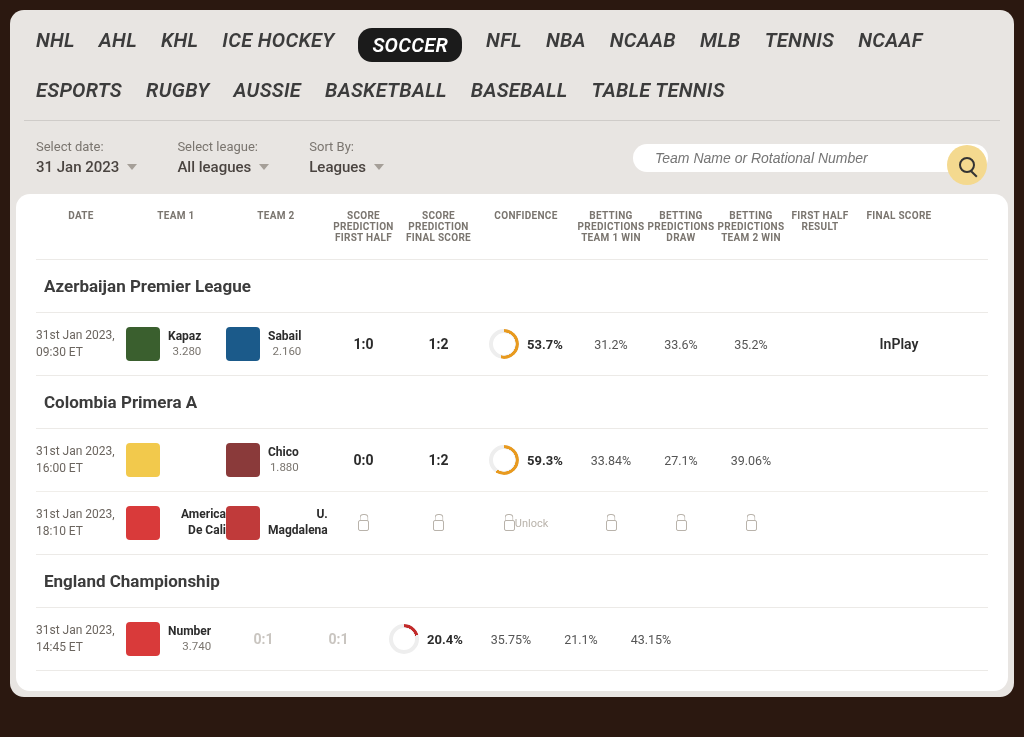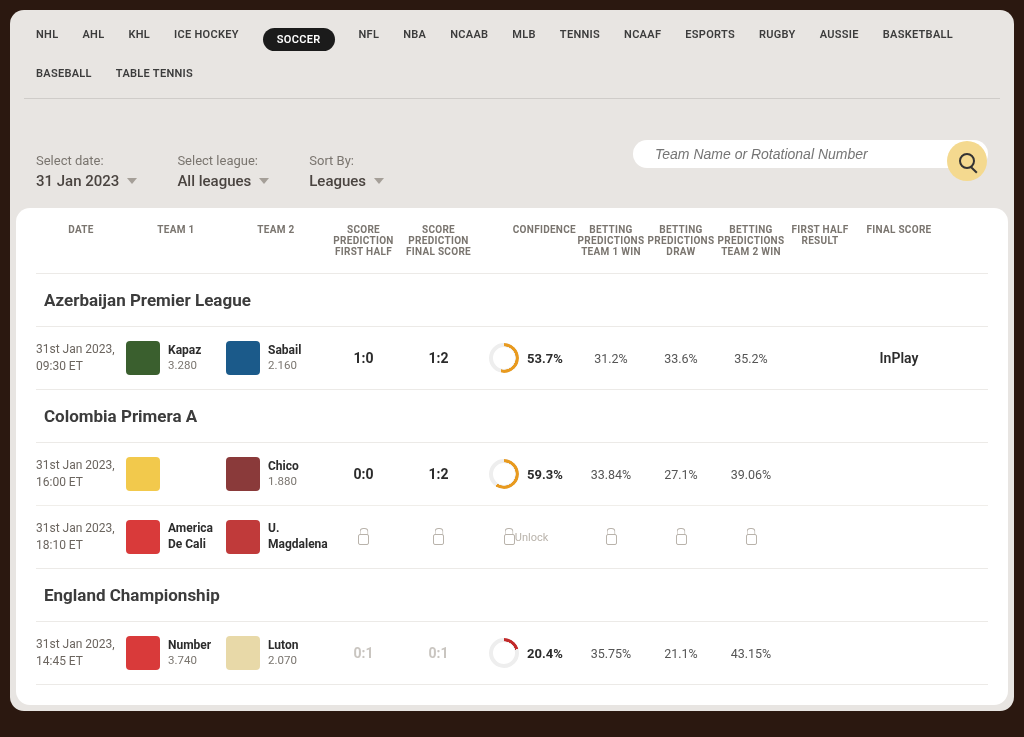--- a/index.html
+++ b/index.html
@@ -1,48 +1,48 @@
 <!DOCTYPE html>
 <html><head>
 <meta charset="utf-8">
 <style>
   * { box-sizing: border-box; margin: 0; padding: 0; }
   body { font-family: -apple-system, BlinkMacSystemFont, "Segoe UI", Roboto, sans-serif; background: #2b1810; padding: 10px; }
   .panel { background: #e8e5e2; border-radius: 14px; overflow: hidden; max-width: 1005px; margin: 0 auto; }
   .tabs { display: flex; flex-wrap: wrap; gap: 16px 24px; padding: 18px 26px; }
-  .tab { font-size: 11px; font-weight: 600; color: #3c3c3c; cursor: pointer; letter-spacing: 0.3px; }
+  .tab { font-size: 20px; font-weight: 600; color: #3c3c3c; cursor: pointer; letter-spacing: 0.3px; font-style: italic; }
   .tab.active { background: #1b1b1b; color: #fff; padding: 5px 14px; border-radius: 14px; }
   .divider { border-top: 1px solid #cfccc9; margin: 0 14px; }
   .filters { display: flex; align-items: center; gap: 40px; padding: 18px 26px; }
-  .filter { display: flex; flex-direction: column; gap: 4px; margin-top: 36px; }
+  .filter { display: flex; flex-direction: column; gap: 4px; }
   .filter-label { font-size: 13px; color: #7a756f; }
   .filter-value { font-size: 15px; color: #4a4440; font-weight: 500; display: flex; align-items: center; gap: 8px; cursor: pointer; }
   .chevron { width: 0; height: 0; border-left: 5px solid transparent; border-right: 5px solid transparent; border-top: 6px solid #a59f98; }
   .search-wrap { margin-left: auto; position: relative; }
   .search-input { width: 355px; height: 28px; border-radius: 21px; border: none; padding: 0 56px 0 22px; font-size: 14px; font-style: italic; color: #9c9690; outline: none; background: #fff; }
   .search-btn { position: absolute; right: 1px; top: 1px; width: 40px; height: 40px; border-radius: 50%; background: #f4d98f; border: none; cursor: pointer; display: flex; align-items: center; justify-content: center; }
   .mag { width: 16px; height: 16px; border: 2px solid #333; border-radius: 50%; position: relative; }
   .mag::after { content: ""; position: absolute; width: 2px; height: 8px; background: #333; bottom: -7px; right: -2px; transform: rotate(-45deg); }
   .content { background: #fff; border-radius: 14px; margin: 0 6px 6px; padding: 0 20px 20px; }
   .headers { display: flex; padding: 16px 0; font-size: 10px; font-weight: 700; color: #7a756f; letter-spacing: 0.3px; text-align: center; }
   .col-date { width: 90px; }
   .col-team { width: 100px; }
   .col-score { width: 75px; }
-  .col-conf { width: 100px; text-align: right; }
+  .col-conf { width: 100px; }
   .col-bet { width: 70px; }
   .col-fh { width: 68px; }
   .col-fs { width: 90px; }
   .hr { border-top: 1px solid #eceae7; }
   .league { font-size: 17px; font-weight: 700; color: #3c3c3c; padding: 16px 8px; }
   .row { display: flex; align-items: center; padding: 14px 0; font-size: 13px; }
   .row + .row { border-top: 1px solid #f0eeea; }
   .date { width: 90px; font-size: 12px; color: #6b655f; line-height: 1.4; padding-right: 8px; }
   .team-block { width: 100px; display: flex; align-items: center; gap: 8px; }
   .logo { width: 34px; height: 34px; border-radius: 4px; flex-shrink: 0; display: flex; align-items: center; justify-content: center; font-size: 9px; font-weight: 700; color: #fff; }
-  .team-info { line-height: 1.3; }
+  .team-info { line-height: 1.3; text-align: right; }
   .team-name { font-size: 12px; font-weight: 700; color: #2c2c2c; }
   .team-odds { font-size: 11.5px; color: #7a756f; }
   .score { width: 75px; text-align: center; font-size: 14px; font-weight: 700; color: #2c2c2c; }
   .score.dim { color: #c9c5c0; }
   .conf { width: 100px; display: flex; align-items: center; justify-content: center; gap: 8px; }
   .ring-wrap { width: 30px; height: 30px; position: relative; }
   .ring-bg { width: 30px; height: 30px; border-radius: 50%; border: 4px solid #eee; position: absolute; }
   .ring-fg { width: 30px; height: 30px; border-radius: 50%; position: absolute; }
   .conf-val { font-size: 13px; font-weight: 700; color: #2c2c2c; }
   .bet { width: 70px; text-align: center; font-size: 12.5px; color: #555; }
@@ -229,27 +229,20 @@
         <div class="hr"></div>
         <div class="row">
           <div class="date">31st Jan 2023, 14:45 ET</div>
           <div class="team-block">
       <div class="logo" style="background:#d93a3a"></div>
       <div class="team-info">
               <div class="team-name">Number</div>
               <div class="team-odds">3.740</div>
             </div>
           </div>
-          <div class="team-block">
-      <div class="logo" style="background:#e8d9a8"></div>
-      <div class="team-info">
-              <div class="team-name">Luton</div>
-              <div class="team-odds">2.070</div>
-            </div>
-          </div>
           <div class="score dim">0:1</div>
           <div class="score dim">0:1</div>
           <div class="conf">
             <div class="ring-wrap">
     <div class="ring-bg"></div>
     <div class="ring-fg" style="background: conic-gradient(#c22a2a 0deg 73.44deg, transparent 73.44deg 360deg); -webkit-mask: radial-gradient(circle, transparent 54%, #000 56%); mask: radial-gradient(circle, transparent 54%, #000 56%);"></div>
   </div>
             <span class="conf-val">20.4%</span>
           </div>
           <div class="bet">35.75%</div>

